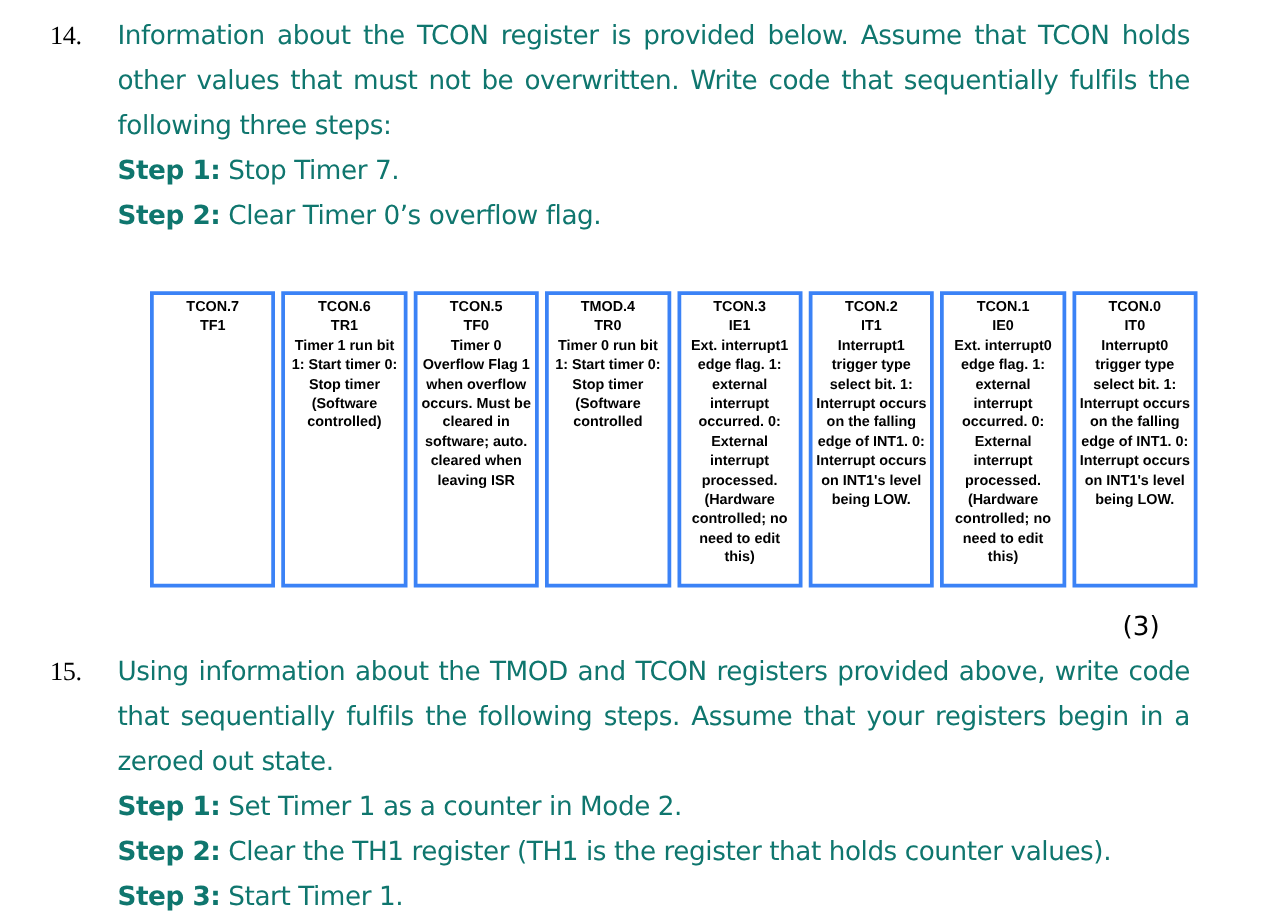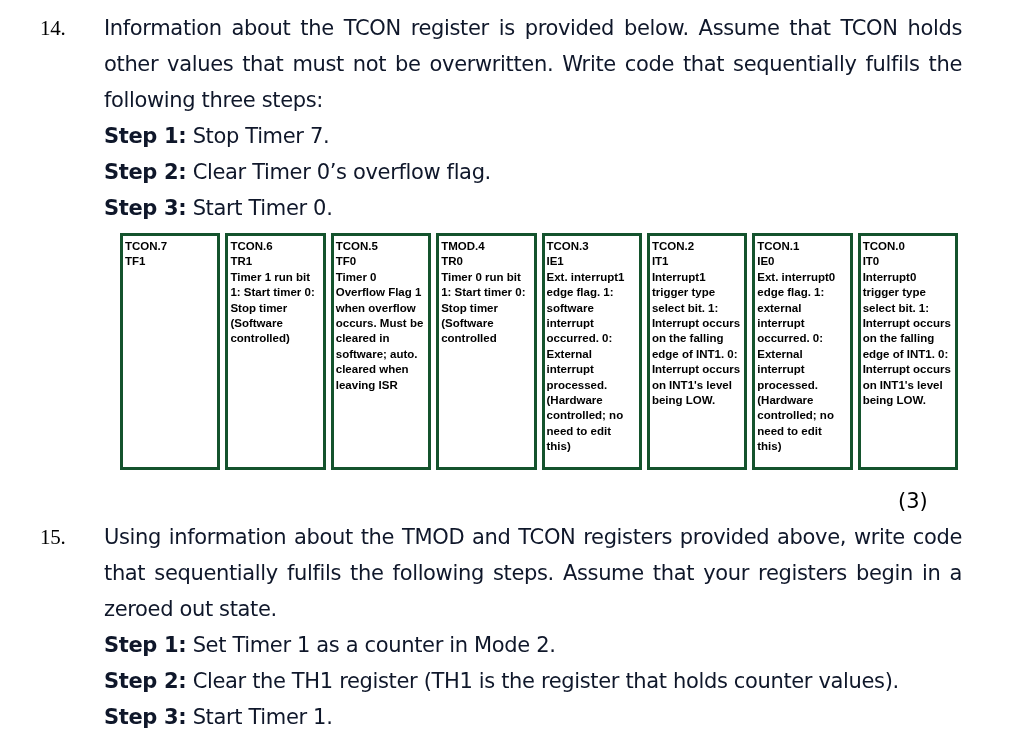--- a/index.html
+++ b/index.html
@@ -28,27 +28,27 @@
     top: 0;
     width: 60px;
     font-family: Liberation Serif, serif;
     font-size: 21px;
     line-height: 36px;
     letter-spacing: -0.3px;
     color: #000;
   }
   .q-body {
     position: absolute;
-    left: 104px;
+    left: 94px;
     width: 858px;
     font-family: "DejaVu Sans", sans-serif;
     font-size: 21px;
     line-height: 36px;
     letter-spacing: -0.35px;
-    color: #0f172a;
+    color: #0f766e;
   }
   .q-para {
     text-align: justify;
     text-justify: inter-word;
     margin: 0;
   }
   .q-para.last-line-natural {
     text-align-last: left;
   }
   .step-line {
@@ -76,23 +76,24 @@
     width: 838px;
     height: 237px;
     display: flex;
     flex-direction: row;
     gap: 5px;
   }
   .reg-cell {
     flex: 1 1 0;
     min-width: 0;
     box-sizing: border-box;
-    border: 3px solid #14532d;
+    border: 3px solid #3b82f6;
     background: #ffffff;
     padding: 3px 2px 2px 2px;
+    text-align: center;
     font-family: "Liberation Sans", sans-serif;
     font-size: 11.5px;
     line-height: 15.4px;
     font-weight: bold;
     color: #000;
     overflow: hidden;
   }
   .reg-cell .reg-line {
     display: block;
     white-space: normal;
@@ -102,21 +103,20 @@
 </style>
 </head>
 <body>
 
 <div class="question" style="top:10px;">
   <div class="q-num">14.</div>
   <div class="q-body">
     <p class="q-para last-line-natural">Information about the TCON register is provided below. Assume that TCON holds other values that must not be overwritten. Write code that sequentially fulfils the following three steps:</p>
     <p class="step-line"><span class="step-label">Step 1:</span> <span>Stop Timer 7.</span></p>
     <p class="step-line"><span class="step-label">Step 2:</span> <span>Clear Timer 0’s overflow flag.</span></p>
-    <p class="step-line"><span class="step-label">Step 3:</span> <span>Start Timer 0.</span></p>
   </div>
 </div>
 
 <div class="reg-table">
   <div class="reg-cell">
     <span class="reg-line">TCON.7</span>
     <span class="reg-line">TF1</span>
   </div>
   <div class="reg-cell">
     <span class="reg-line">TCON.6</span>
@@ -129,21 +129,21 @@
     <span class="reg-line">Timer 0 Overflow Flag 1 when overflow occurs. Must be cleared in software; auto. cleared when leaving ISR</span>
   </div>
   <div class="reg-cell">
     <span class="reg-line">TMOD.4</span>
     <span class="reg-line">TR0</span>
     <span class="reg-line">Timer 0 run bit 1: Start timer 0: Stop timer (Software controlled</span>
   </div>
   <div class="reg-cell">
     <span class="reg-line">TCON.3</span>
     <span class="reg-line">IE1</span>
-    <span class="reg-line">Ext. interrupt1 edge flag. 1: software interrupt occurred. 0: External interrupt processed. (Hardware controlled; no need to edit this)</span>
+    <span class="reg-line">Ext. interrupt1 edge flag. 1: external interrupt occurred. 0: External interrupt processed. (Hardware controlled; no need to edit this)</span>
   </div>
   <div class="reg-cell">
     <span class="reg-line">TCON.2</span>
     <span class="reg-line">IT1</span>
     <span class="reg-line">Interrupt1 trigger type select bit. 1: Interrupt occurs on the falling edge of INT1. 0: Interrupt occurs on INT1's level being LOW.</span>
   </div>
   <div class="reg-cell">
     <span class="reg-line">TCON.1</span>
     <span class="reg-line">IE0</span>
     <span class="reg-line">Ext. interrupt0 edge flag. 1: external interrupt occurred. 0: External interrupt processed. (Hardware controlled; no need to edit this)</span>

